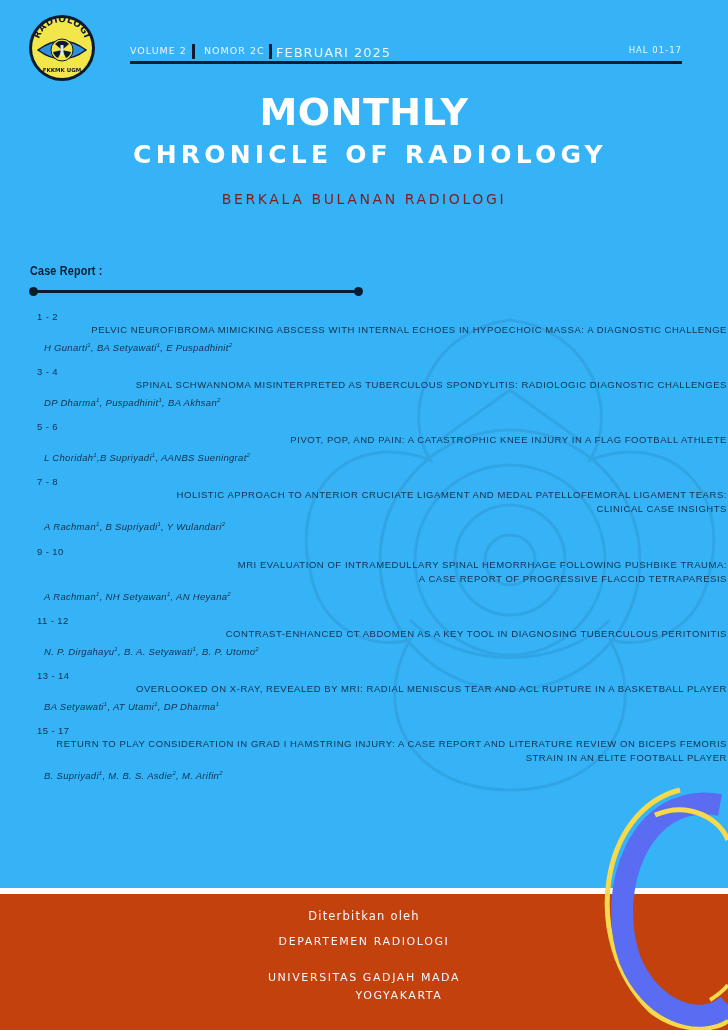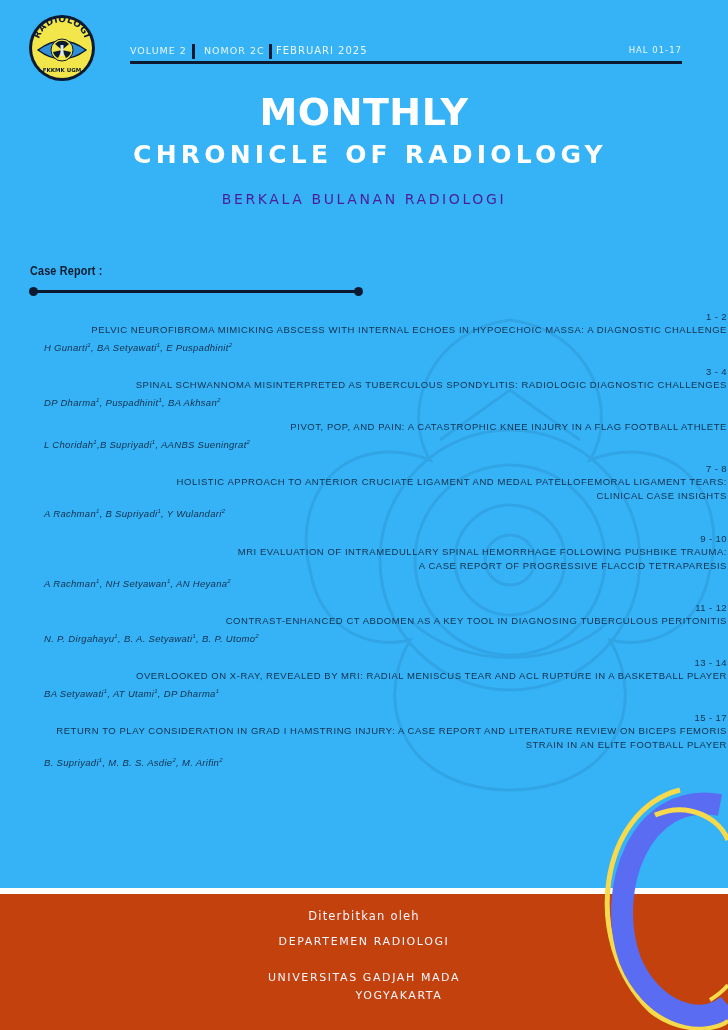--- a/index.html
+++ b/index.html
@@ -37,41 +37,41 @@
       font-size: 38px; font-weight: bold; color: #ffffff; letter-spacing: 0.5px;
       font-family: "DejaVu Sans", sans-serif;
     }
     .title-chronicle {
       position: absolute; left: 0; width: 740px; top: 140px; text-align: center;
       font-size: 25px; font-weight: bold; color: #ffffff; letter-spacing: 4.2px;
       font-family: "DejaVu Sans", sans-serif;
     }
     .subtitle {
       position: absolute; left: 0; width: 728px; top: 191px; text-align: center;
-      font-size: 14px; color: #4c1d95; letter-spacing: 2.6px;
+      font-size: 14px; color: #7f1d1d; letter-spacing: 2.6px;
       font-family: "DejaVu Sans", sans-serif;
     }
     
     .section-label {
       position: absolute; left: 30px; top: 264px; font-size: 12px;
       font-weight: bold; color: #0d1b2e; letter-spacing: 0.2px;
       font-family: "Liberation Sans", sans-serif; transform: scaleX(0.9); transform-origin: left;
     }
     .section-rule {
       position: absolute; left: 33px; top: 290px; width: 325px; height: 3px; background: #0b1a30;
     }
     .section-dot {
       position: absolute; top: 287px; width: 9px; height: 9px; border-radius: 50%; background: #0b1a30;
     }
     
     .articles { position: absolute; left: 37px; top: 310px; width: 690px; }
     .article { margin-bottom: 9px; }
     .pages {
       font-size: 9.5px; color: #13304d; font-family: "Liberation Sans", sans-serif;
-      line-height: 13px; letter-spacing: 0.4px; text-align: right;
+      line-height: 13px; letter-spacing: 0.4px;
     }
     .art-title {
       font-size: 9.5px; color: #13304d; font-family: "Liberation Sans", sans-serif;
       line-height: 14px; letter-spacing: 0.55px; text-align: right;
     }
     .authors {
       font-size: 9.5px; font-style: italic; color: #13304d; margin-left: 7px;
       font-family: "Liberation Sans", sans-serif; line-height: 16px; letter-spacing: 0.3px;
     }
     .authors sup { font-size: 6px; }
@@ -117,21 +117,21 @@
   <path d="M34 36 L43 38 A9 9 0 0 1 38 44 Z" fill="#0b1a30"></path>
   <rect x="32.5" y="31" width="3" height="11" fill="#dfe8f0"></rect>
   <text x="34" y="58" text-anchor="middle" font-size="5.5" font-weight="bold" fill="#0b1a30" font-family="DejaVu Sans, sans-serif">FKKMK UGM</text>
 </svg>
 
 <div class="meta-bar">
   <span class="meta-item" style="left:0;">VOLUME 2</span>
   <span class="meta-sep" style="left:62px;"></span>
   <span class="meta-item" style="left:74px;">NOMOR 2C</span>
   <span class="meta-sep" style="left:139px;"></span>
-  <span class="meta-item" style="left:146px; font-size:10px;">FEBRUARI  2025</span>
+  <span class="meta-item" style="left:146px; font-size:13px;">FEBRUARI  2025</span>
   <span class="meta-item" style="right:0; font-size:8.5px;">HAL 01-17</span>
 </div>
 
 <div class="title-monthly">MONTHLY</div>
 <div class="title-chronicle">CHRONICLE OF RADIOLOGY</div>
 <div class="subtitle">BERKALA BULANAN RADIOLOGI</div>
 
 <div class="section-label">Case Report :</div>
 <div class="section-rule"></div>
 <div class="section-dot" style="left:29px;"></div>
@@ -142,20 +142,21 @@
     <div class="pages">1 - 2</div>
     <div class="art-title">PELVIC NEUROFIBROMA MIMICKING ABSCESS WITH INTERNAL ECHOES IN HYPOECHOIC MASSA: A DIAGNOSTIC CHALLENGE</div>
     <div class="authors"><span>H Gunarti</span><sup>1</sup>, <span>BA Setyawati</span><sup>1</sup>, <span>E Puspadhinit</span><sup>2</sup></div>
   </div>
   <div class="article">
     <div class="pages">3 - 4</div>
     <div class="art-title">SPINAL SCHWANNOMA MISINTERPRETED AS TUBERCULOUS SPONDYLITIS: RADIOLOGIC DIAGNOSTIC CHALLENGES</div>
     <div class="authors"><span>DP Dharma</span><sup>1</sup>, <span>Puspadhinit</span><sup>1</sup>, <span>BA Akhsan</span><sup>2</sup></div>
   </div>
   <div class="article">
+    <div class="pages">5 - 6</div>
     <div class="art-title">PIVOT, POP, AND PAIN: A CATASTROPHIC KNEE INJURY IN A FLAG FOOTBALL ATHLETE</div>
     <div class="authors"><span>L Choridah</span><sup>1</sup>,<span>B Supriyadi</span><sup>1</sup>, <span>AANBS Sueningrat</span><sup>2</sup></div>
   </div>
   <div class="article">
     <div class="pages">7 - 8</div>
     <div class="art-title">HOLISTIC APPROACH TO ANTERIOR CRUCIATE LIGAMENT AND MEDAL PATELLOFEMORAL LIGAMENT TEARS:</div>
     <div class="art-title">CLINICAL CASE INSIGHTS</div>
     <div class="authors"><span>A Rachman</span><sup>1</sup>, <span>B Supriyadi</span><sup>1</sup>, <span>Y Wulandari</span><sup>2</sup></div>
   </div>
   <div class="article">

